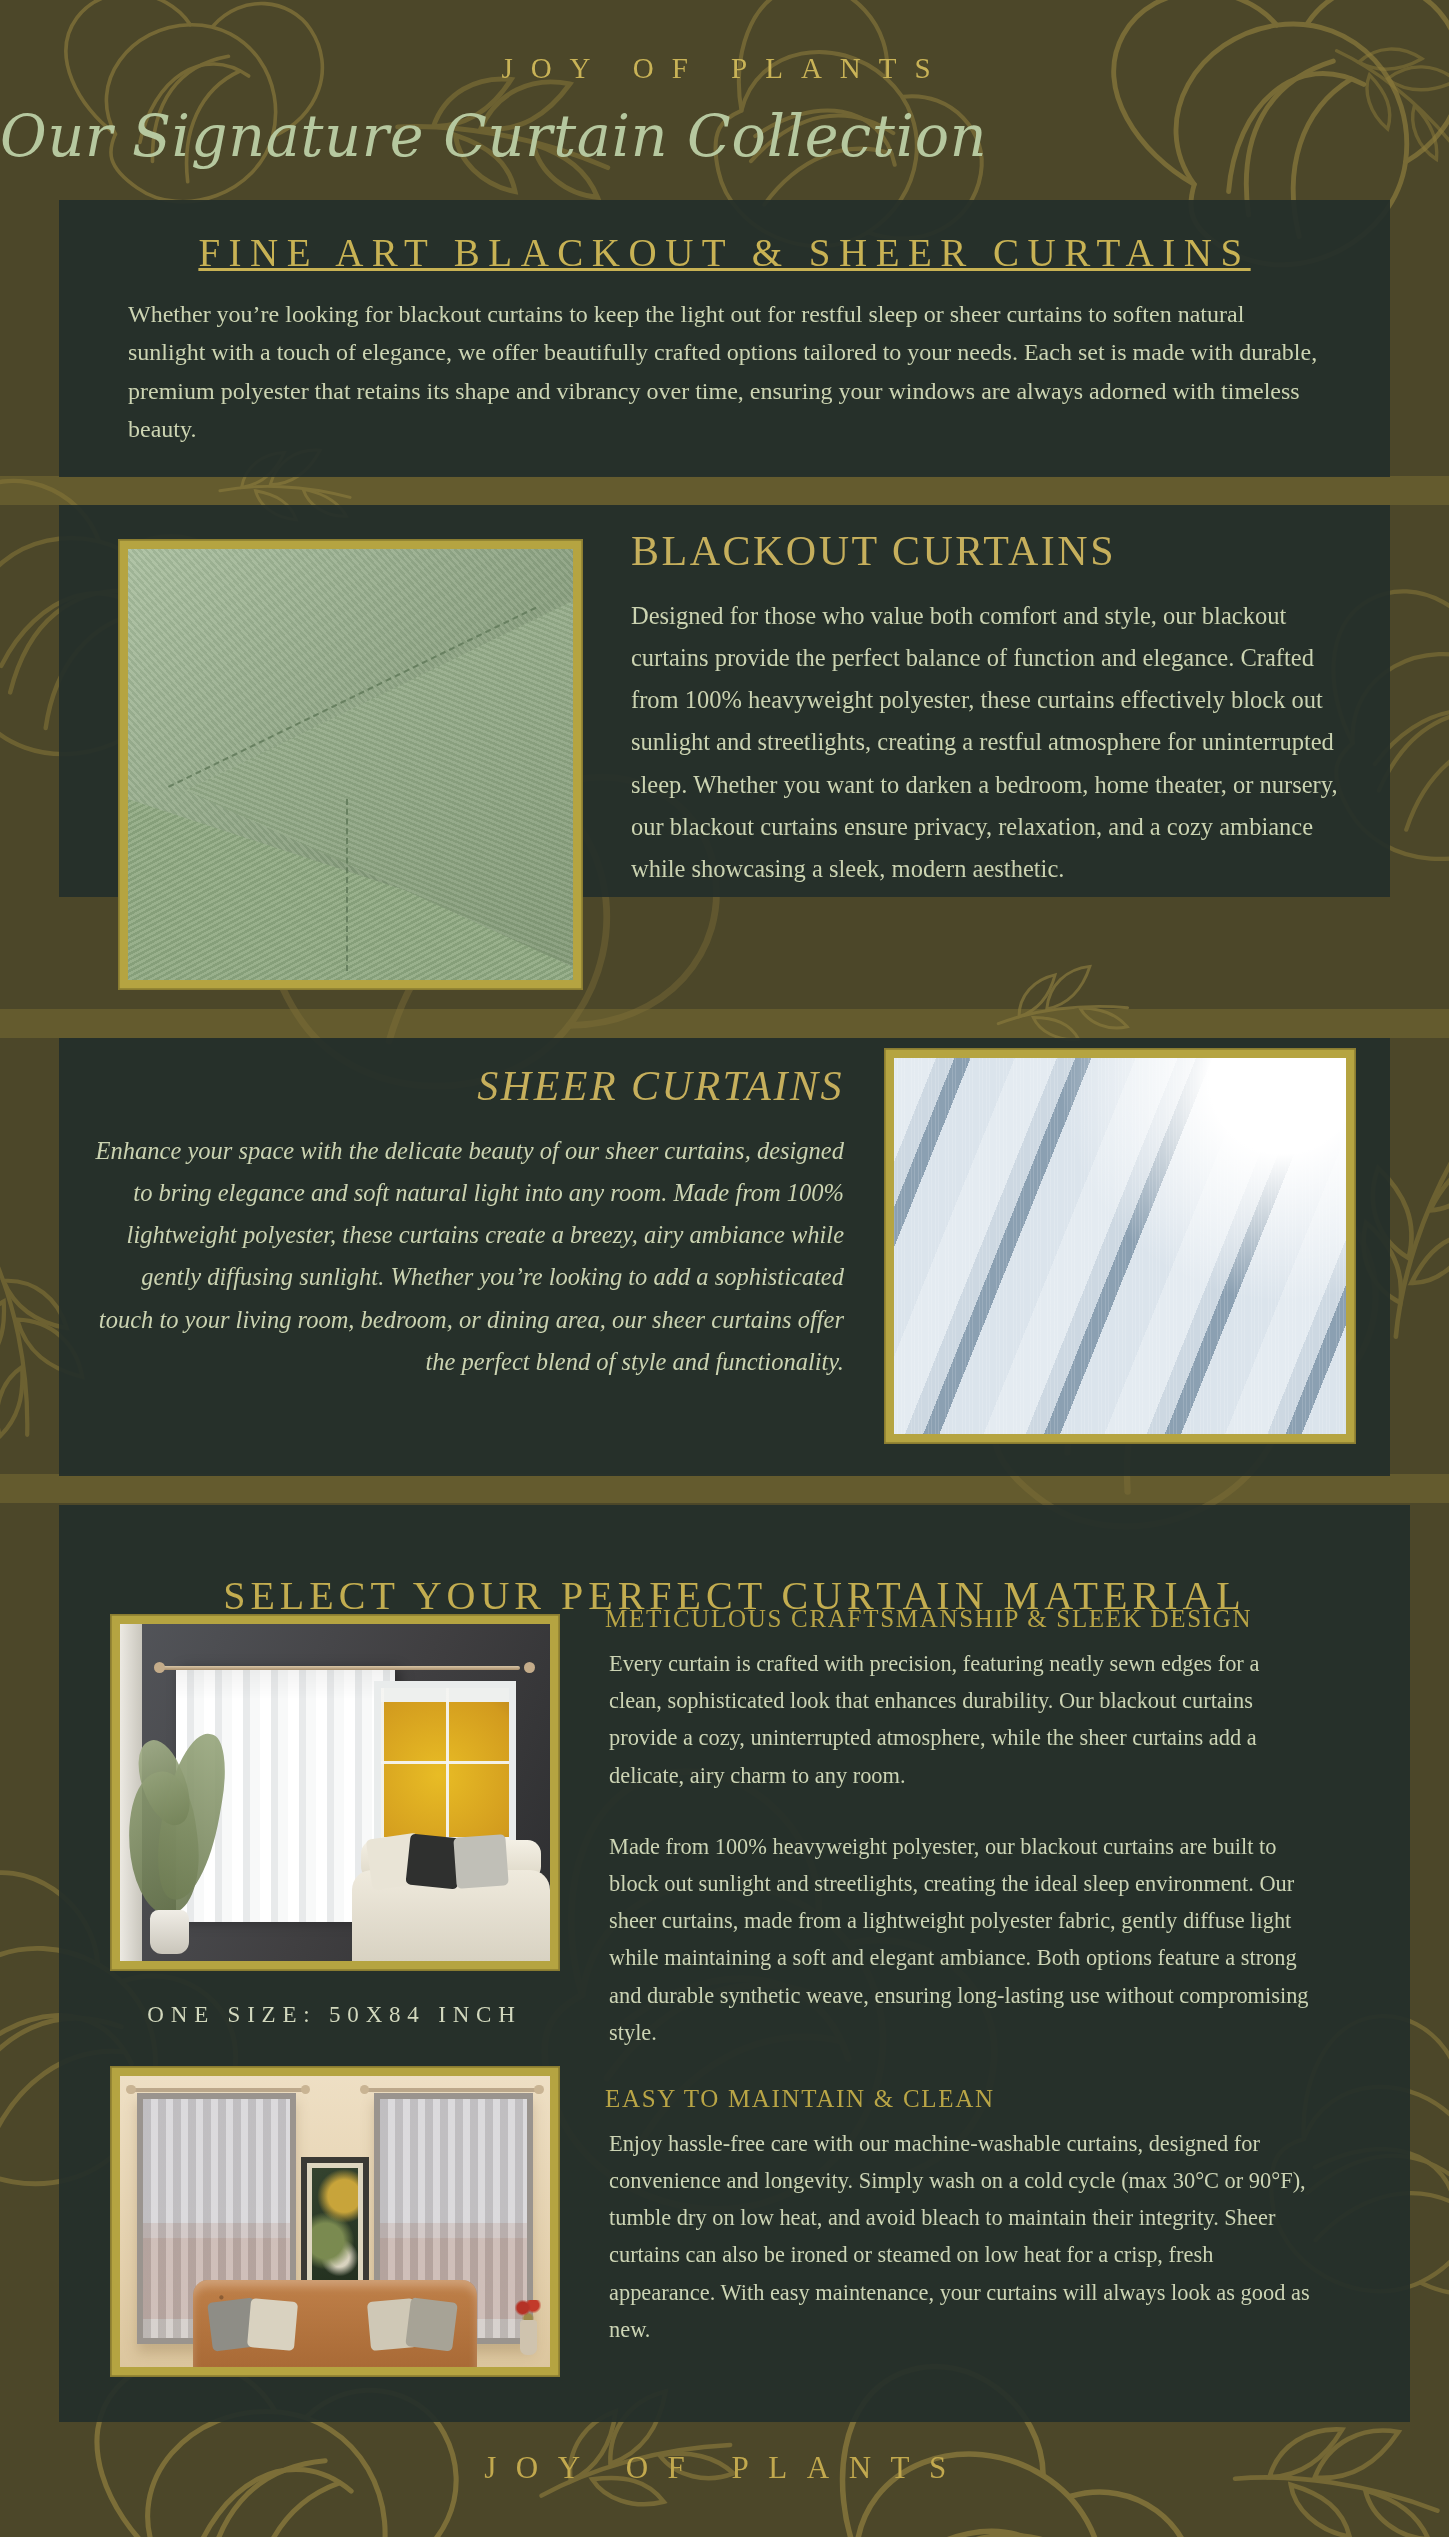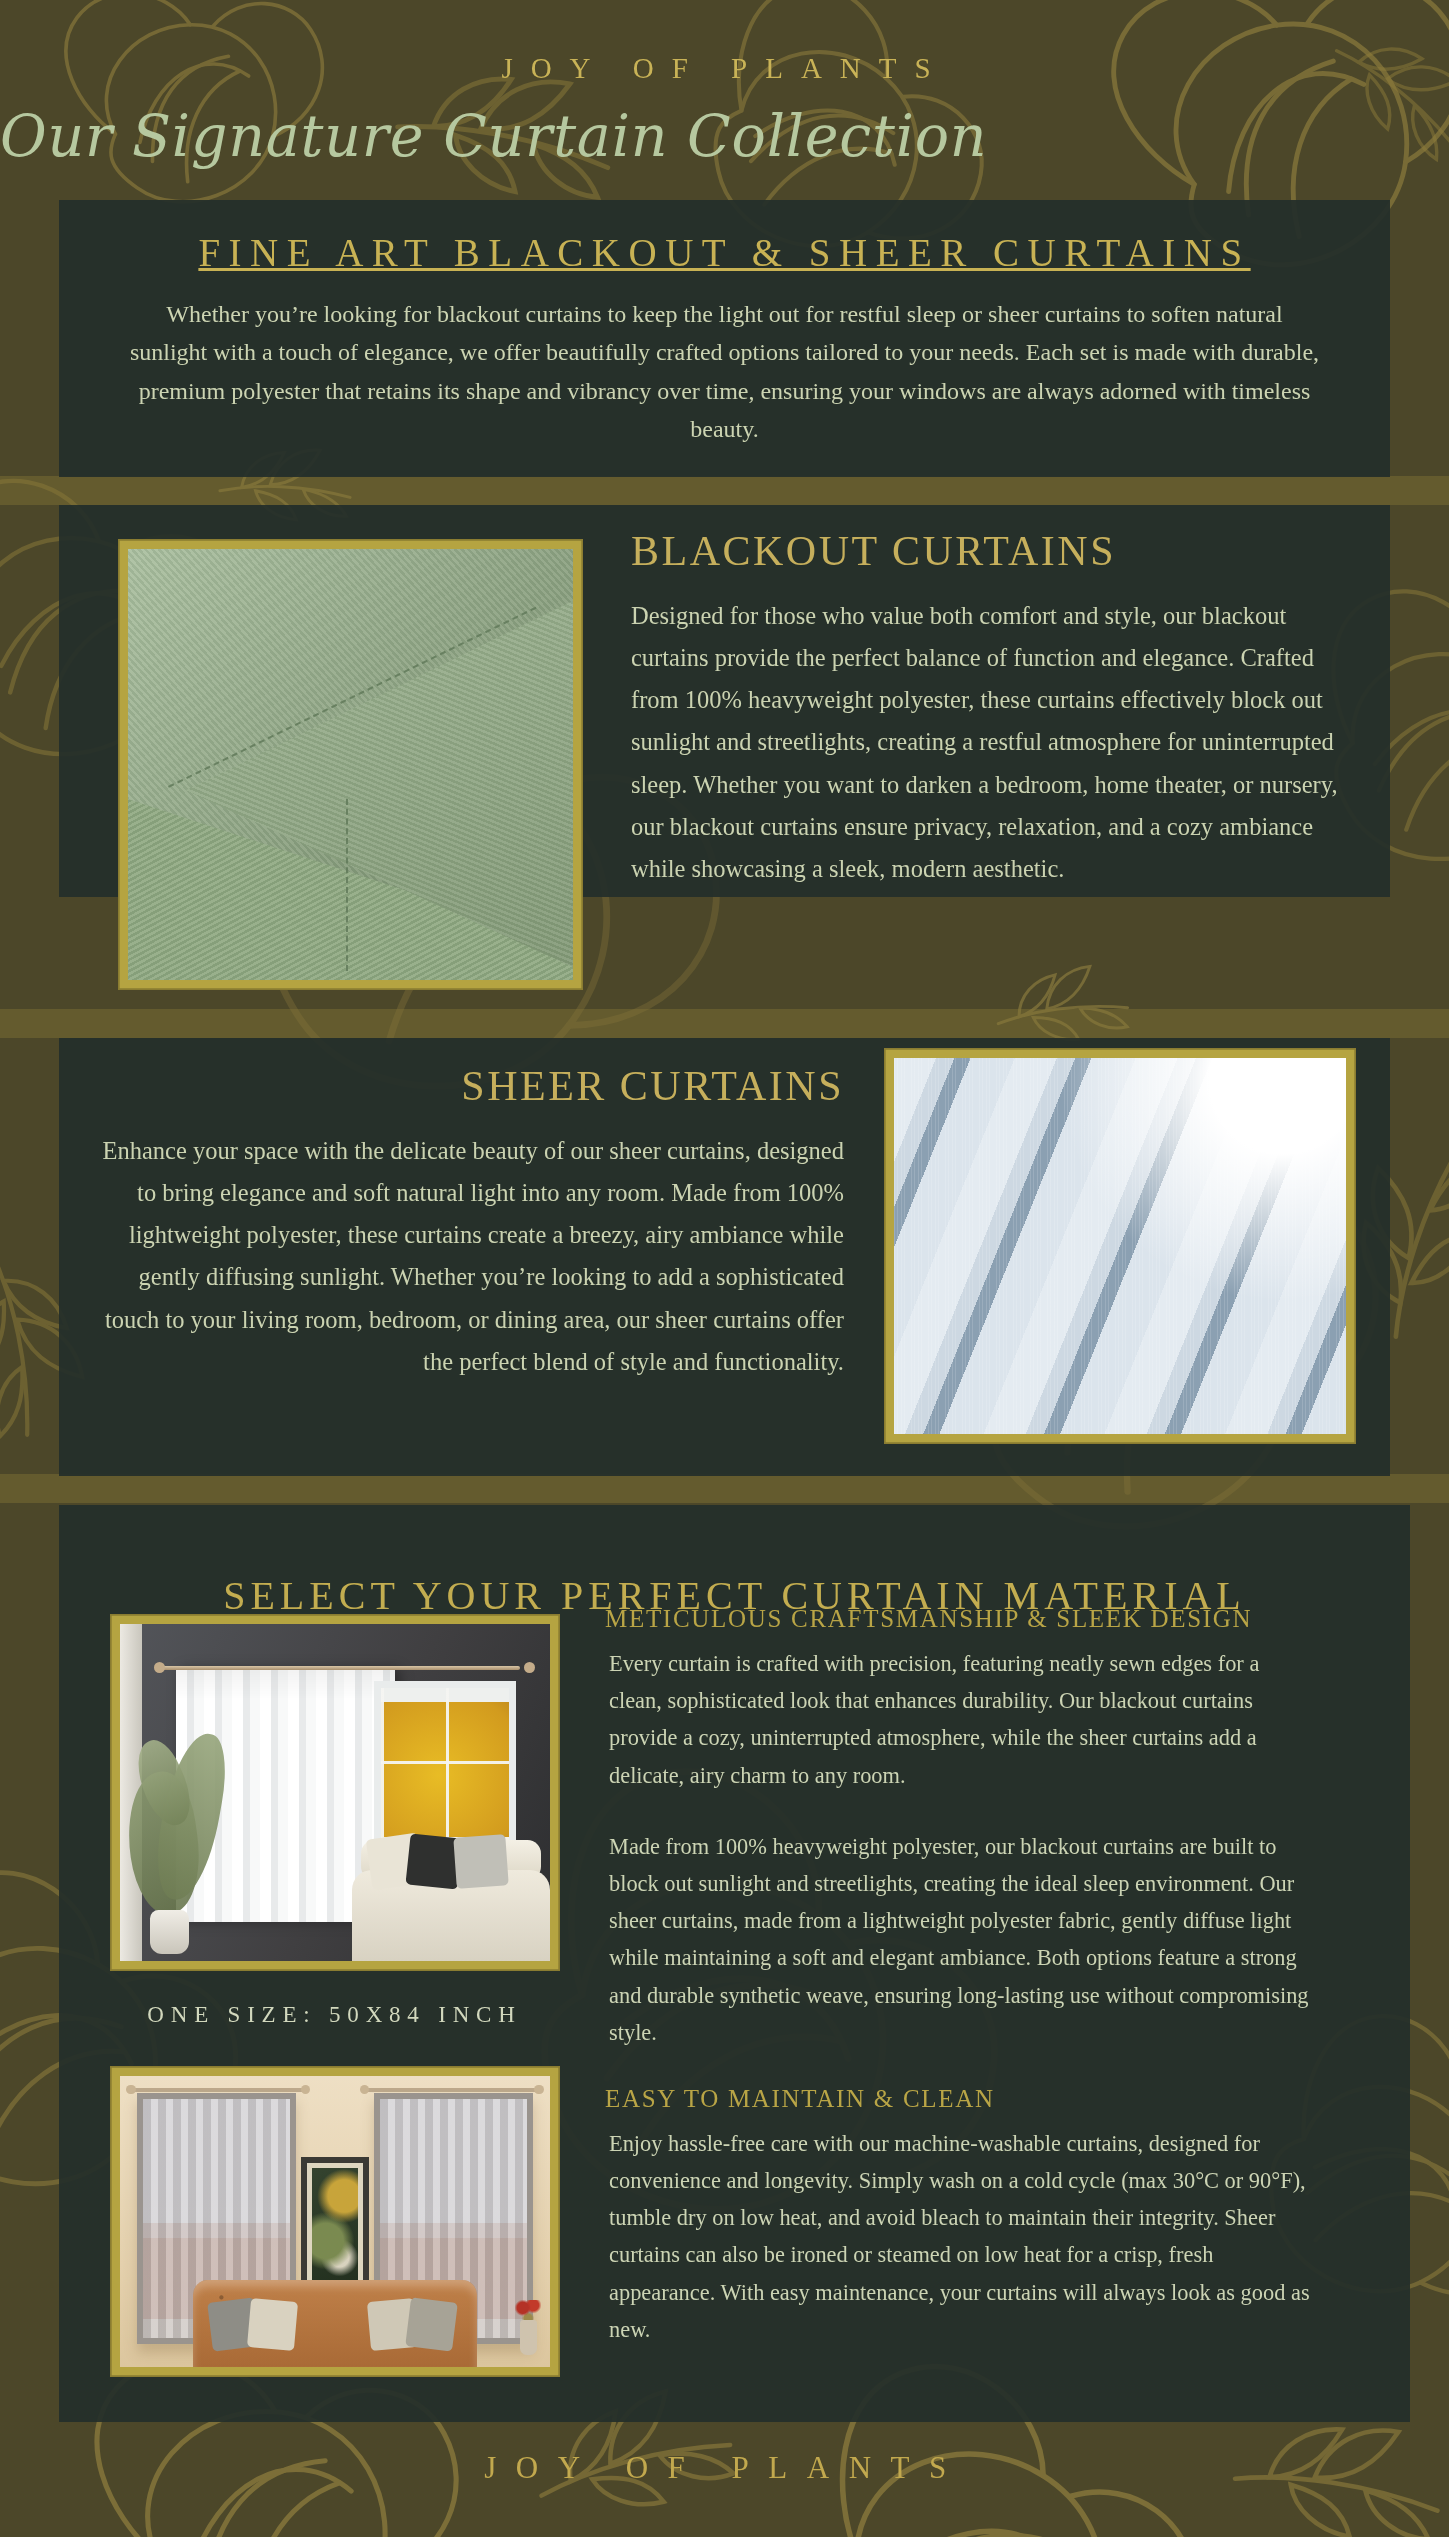--- a/index.html
+++ b/index.html
@@ -26,21 +26,21 @@
   .brand { position:absolute; left:0; width:1450px; text-align:center;
            color:#c9b357; z-index:3; font-weight:400; }
   .brand-top    { top:52px;  font-size:29px; letter-spacing:18px; }
   .brand-bottom { top:2450px; font-size:31px; letter-spacing:19.5px; color:#c2a94e; }
   .script-title { position:absolute; top:103px; left:0; width:1450px; text-align:left;
                   font-family:"DejaVu Serif", serif; font-style:italic;
                   font-size:57px; color:#b6c89f; z-index:3; letter-spacing:0.8px; }
   
   .intro-h { margin:30px 17px 0; text-align:center; font-size:39px; font-weight:400;
              letter-spacing:8.5px; color:#c8b254;text-decoration:underline; }
-  .intro-p { margin:20px auto 0; width:1193px; text-align:center; font-size:24px;
+  .intro-p { margin:20px auto 0; width:1193px; font-size:24px;
              line-height:1.6; color:#ccd4b2; }
   
   .gframe { position:absolute; background:#b5a441; padding:10px; box-sizing:border-box;
             box-shadow: inset 0 0 0 1.7px rgba(58,52,20,.35); }
   .scene  { position:relative; width:100%; height:100%; overflow:hidden; }
   
   .bo-frame { left:59px; top:34px; width:465px; height:451px; }
   .bo-fabric { background:
       linear-gradient(135deg, rgba(255,255,255,.16), rgba(0,0,0,.14) 70%),
       repeating-linear-gradient(48deg, #8fa884 0 2.5px, #a2b996 2.5px 5px); }
@@ -53,21 +53,21 @@
         repeating-linear-gradient(22deg, #8aa37e 0 2.5px, #9cb390 2.5px 5px);
       clip-path:polygon(100% 12%, 100% 97%, 13% 56%); }
   .bo-stitch1 { position:absolute; left:9%; top:55%; width:92%; border-top:2.5px dashed rgba(97,122,90,.85);
       transform:rotate(-26deg); transform-origin:left top; }
   .bo-stitch2 { position:absolute; left:49%; top:58%; height:40%;
       border-left:2.5px dashed rgba(97,122,90,.85); }
   .bo-text { position:absolute; left:572px; top:22px; width:712px; }
   .sec-h  { font-size:42px; font-weight:400; color:#c6af5c; letter-spacing:2.5px; margin:0; }
   .sec-p  { font-size:24.5px; line-height:1.72; color:#cbd3b1; margin:20px 0 0; }
   
-  .sh-text { position:absolute; left:22px; top:24px; width:763px; text-align:right; }
+  .sh-text { position:absolute; left:22px; top:24px; width:763px; text-align:right;font-style:italic; }
   .sh-frame { left:825px; top:10px; width:472px; height:396px; }
   .sh-fabric { background:
       radial-gradient(circle at 86% 6%, #ffffff 0 14%, rgba(255,255,255,0) 42%),
       repeating-linear-gradient(90deg, rgba(255,255,255,.14) 0 0.8px, rgba(255,255,255,0) 0.8px 3.4px),
       repeating-linear-gradient(112deg, #e4ebf1 0 39px, #cdd8e2 39px 56px, #8ba0b2 56px 71px, #dbe4ec 71px 112px); }
   
   .mat-h { position:absolute; top:34px; left:0; width:100%; text-align:center;
            font-size:40px; font-weight:400; color:#c3ad50; letter-spacing:5px; }
   .f1 { left:51px; top:109px; width:450px; height:357px; }
   .size-caption { position:absolute; left:25px; top:497px; width:501px; text-align:center;

